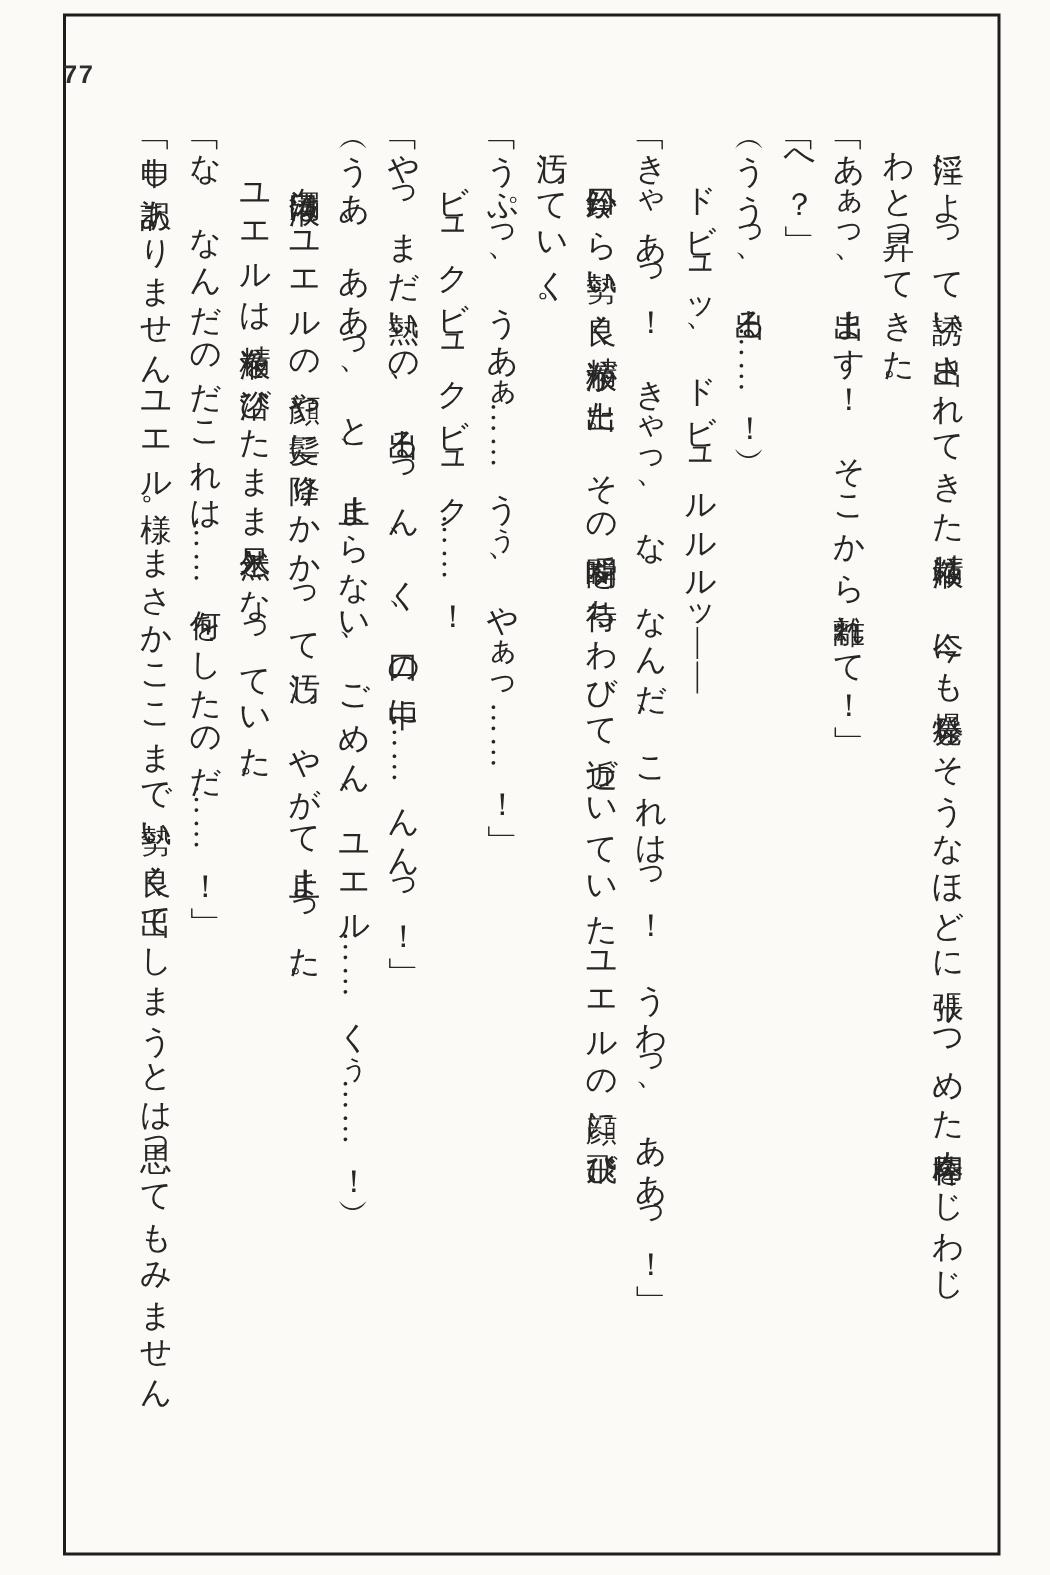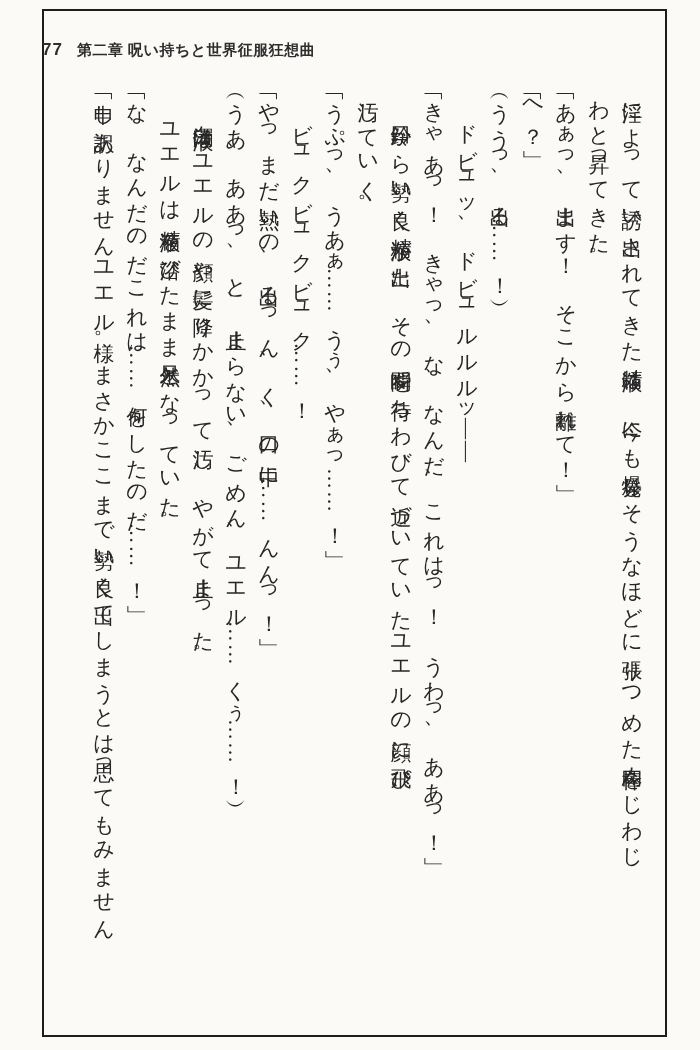--- a/index.html
+++ b/index.html
@@ -23,21 +23,20 @@
     border: 2px solid #1d1d1d;
     background: #fbfaf7;
     box-sizing: content-box;
   }
   .page-header {
     position: absolute;
     left: 42px;
     top: 40px;
     display: flex;
     align-items: baseline;
-    gap: 14px;
     font-family: "Liberation Sans", "DejaVu Sans", sans-serif;
     color: #2e2e2e;
   }
   .page-number {
     font-size: 17px;
     font-weight: 700;
     letter-spacing: 1px;
   }
   .chapter-title {
     font-size: 15px;
@@ -64,21 +63,20 @@
     white-space: pre;
   }
 </style>
 </head>
 <body>
 
 <div class="page-frame"></div>
 
 <div class="page-header">
   <span class="page-number">77</span>
-  <span class="chapter-title">第二章 呪い持ちと世界征服狂想曲</span>
 </div>
 
 <div class="text-block">
   <p class="text-line">淫によって誘い出されてきた精液は、今にも爆発しそうなほどに張りつめた肉棒をじわじ</p>
   <p class="text-line">わと昇ってきた。</p>
   <p class="text-line">「あぁっ、出ます！　そこから離れて！」</p>
   <p class="text-line">「へ？」</p>
   <p class="text-line">（ううっ、出る……！）</p>
   <p class="text-line">　ドビュッ、ドビュルルルッ――</p>
   <p class="text-line">「きゃあっ！　きゃっ、な、なんだ、これはっ！　うわっ、ああっ！」</p>

